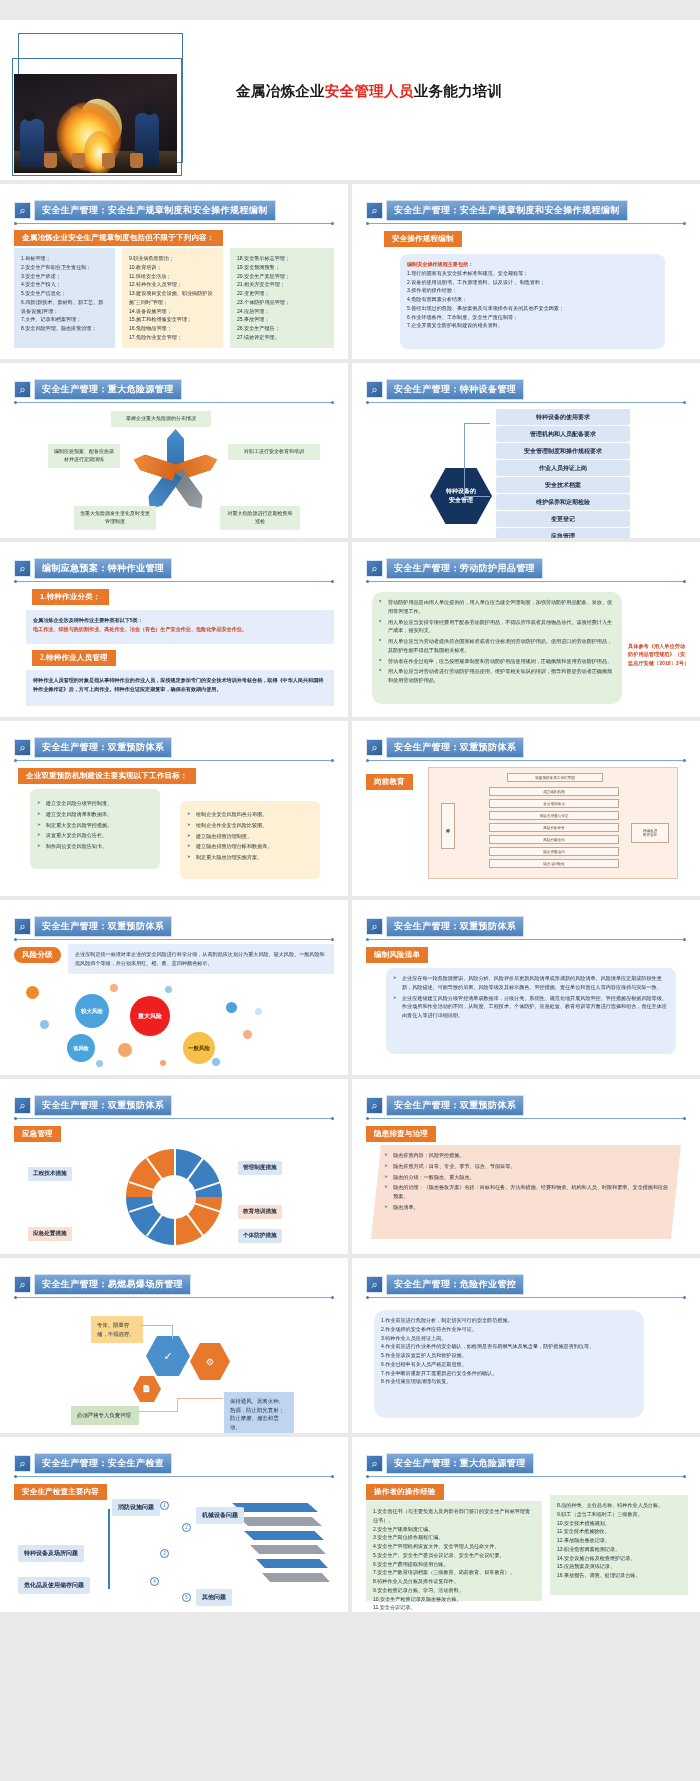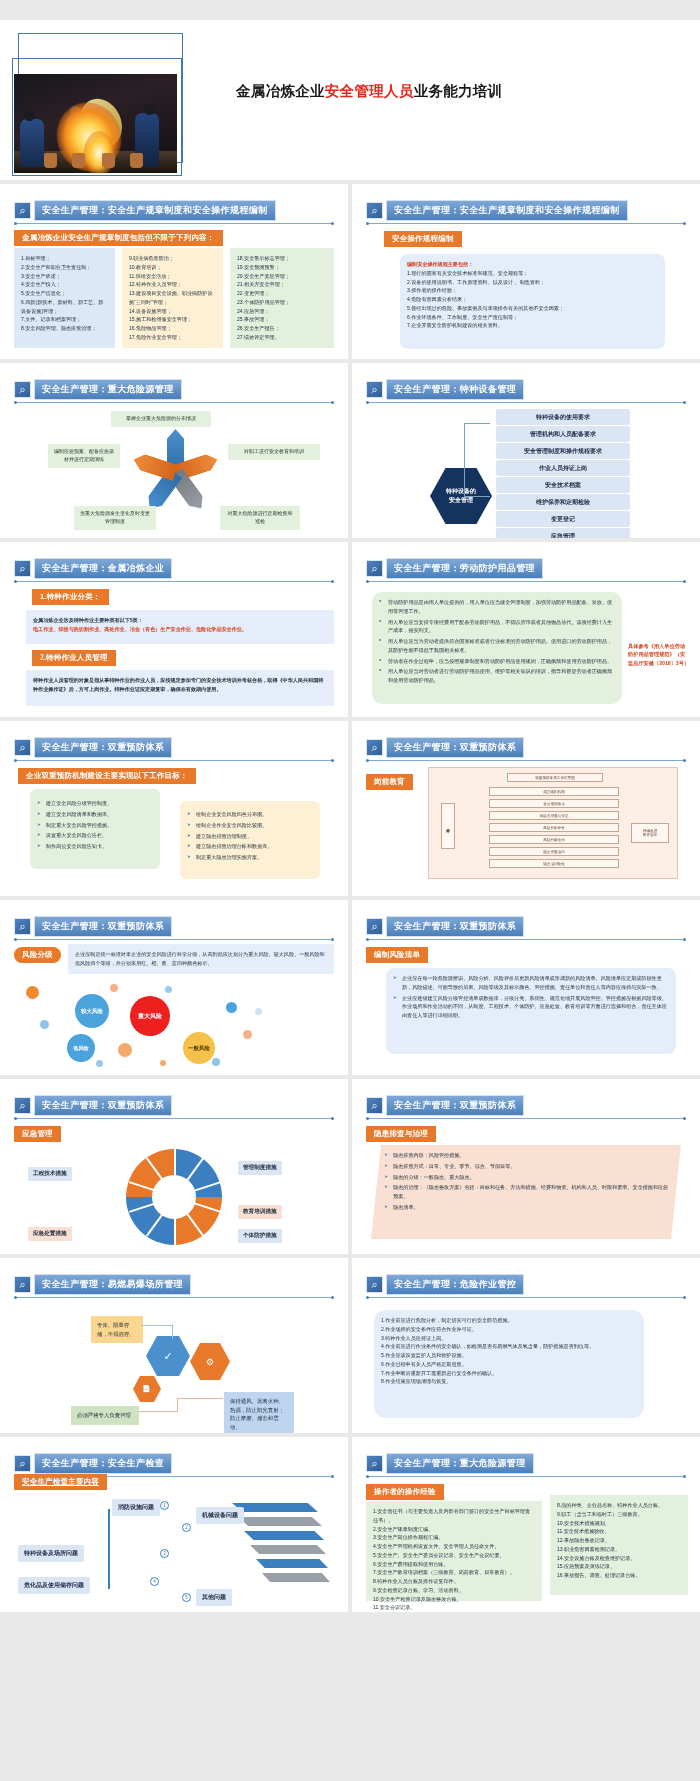--- a/index.html
+++ b/index.html
@@ -275,21 +275,21 @@
       <div class="pill" style="left:144px;top:148px;">变更登记</div>
       <div class="pill" style="left:144px;top:165px;">应急管理</div>
     </div>
   </div>
 
   <div class="row">
 
     <div class="slide">
       <div class="hdr">
         <span class="mag">⌕</span>
-        <span class="bar">安全生产管理：金属冶炼企业</span>
+        <span class="bar">编制应急预案：特种作业管理</span>
       </div>
       <div class="rule"></div>
       <div class="otag" style="left:32px;top:47px;">1.特种作业分类：</div>
       <div class="box blue2" style="left:26px;top:68px;width:308px;height:34px;">
         <p style="font-weight:bold;color:#1c2d44;">金属冶炼企业涉及特种作业主要种类有以下5类：</p>
         <p style="font-weight:bold;color:#d4431f;">电工作业、焊接与热切割作业、高处作业、冶金（有色）生产安全作业、危险化学品安全作业。</p>
       </div>
       <div class="otag" style="left:32px;top:108px;font-family:Liberation Serif, serif;">2.特种作业人员管理</div>
       <div class="box blue2 wrap" style="left:26px;top:128px;width:308px;height:36px;">
         <p style="font-weight:bold;">特种作业人员管理的对象是指从事特种作业的作业人员，应按规定参加专门的安全技术培训并考核合格，取得《中华人民共和国特种作业操作证》后，方可上岗作业。特种作业证应定期复审，确保在有效期内使用。</p>
@@ -509,21 +509,21 @@
   </div>
 
   <div class="row">
 
     <div class="slide">
       <div class="hdr">
         <span class="mag">⌕</span>
         <span class="bar">安全生产管理：安全生产检查</span>
       </div>
       <div class="rule"></div>
-      <div class="otag" style="left:14px;top:37px;text-decoration:underline;">安全生产检查主要内容</div>
+      <div class="otag" style="left:14px;top:47px;">安全生产检查主要内容</div>
 
       <div>
         <div class="stripe" style="left:232px;top:66px;width:86px;background:#3c7fc1;clip-path:polygon(0 0,88% 0,100% 100%,12% 100%);"></div>
         <div class="stripe" style="left:238px;top:80px;width:84px;background:#9aa0a7;clip-path:polygon(0 0,88% 0,100% 100%,12% 100%);"></div>
         <div class="stripe" style="left:244px;top:94px;width:80px;background:#3c7fc1;clip-path:polygon(0 0,88% 0,100% 100%,12% 100%);"></div>
         <div class="stripe" style="left:250px;top:108px;width:76px;background:#9aa0a7;clip-path:polygon(0 0,88% 0,100% 100%,12% 100%);"></div>
         <div class="stripe" style="left:256px;top:122px;width:72px;background:#3c7fc1;clip-path:polygon(0 0,88% 0,100% 100%,12% 100%);"></div>
         <div class="stripe" style="left:262px;top:136px;width:68px;background:#9aa0a7;clip-path:polygon(0 0,88% 0,100% 100%,12% 100%);"></div>
       </div>
 

